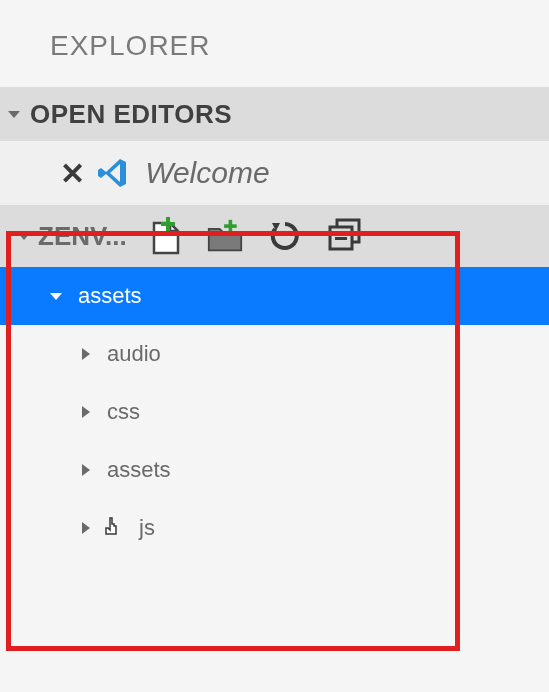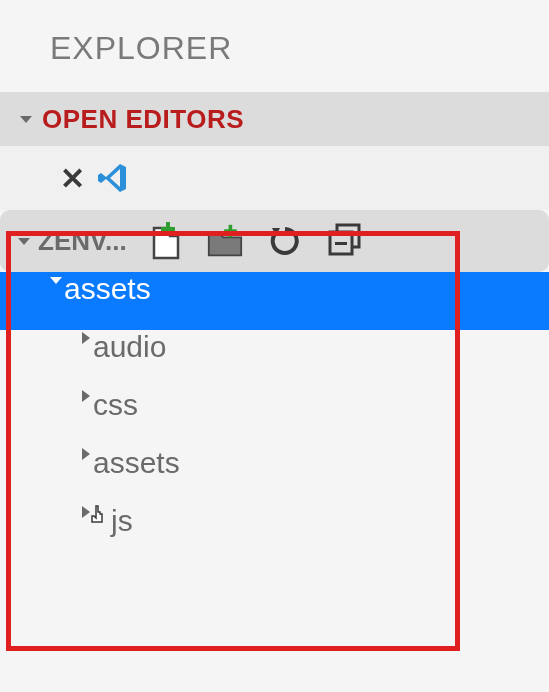--- a/index.html
+++ b/index.html
@@ -7,33 +7,33 @@
       width: 549px;
       height: 692px;
       background: #f5f5f5;
       font-family: "Segoe UI", Arial, sans-serif;
       color: #6a6a6a;
       position: relative;
       overflow: hidden;
     }
     .explorer-title {
       padding: 30px 0 25px 50px;
-      font-size: 32px;
+      font-size: 28px;
       letter-spacing: 1px;
       color: #7a7a7a;
     }
     .section-header {
       background: #dcdcdc;
       display: flex;
       align-items: center;
       height: 54px;
-      padding-left: 18px;
+      padding-left: 6px;
       font-weight: 700;
       font-size: 26px;
-      color: #b91c1c;
+      color: #404040;
       letter-spacing: 0.5px;
     }
     .section-header .chevron-down {
       margin-right: 8px;
     }
     .open-editors-body {
       background: #f0f0f0;
       padding: 14px 0 14px 60px;
       display: flex;
       align-items: center;
@@ -59,46 +59,46 @@
     }
     .project-header {
       background: #dcdcdc;
       display: flex;
       align-items: center;
       height: 62px;
       padding-left: 16px;
       font-weight: 700;
       font-size: 26px;
       color: #6a6a6a;
-      border-radius: 10px;
     }
     .project-header .chevron-down {
       margin-right: 6px;
     }
     .toolbar {
       display: flex;
       align-items: center;
       gap: 24px;
       margin-left: 20px;
     }
     .toolbar-icon {
       width: 36px;
       height: 36px;
       display: inline-flex;
       align-items: center;
       justify-content: center;
       position: relative;
     }
     .tree-item {
       display: flex;
-      align-items: flex-start;
+      align-items: center;
       height: 58px;
-      font-size: 30px;
+      font-size: 22px;
       color: #6a6a6a;
       padding-left: 48px;
+      gap: 14px;
     }
     .tree-item.selected {
       background: #0a7aff;
       color: #fff;
     }
     .tree-item.indent {
       padding-left: 79px;
     }
     .chevron-down svg, .chevron-right svg {
       display: block;
@@ -136,20 +136,21 @@
 </div>
 
 <div class="open-editors-body">
   <span class="close-x">✕</span>
   <span class="vscode-logo">
     <svg width="34" height="34" viewBox="0 0 34 34">
       <path d="M24 3 L30 6 L30 28 L24 31 L10 18 L5 22 L2 20 L2 14 L5 12 L10 16 Z" fill="#2b8fd9"></path>
       <path d="M24 8 L24 26 L14 17 Z" fill="#f0f0f0"></path>
     </svg>
   </span>
+  <span class="welcome-label">Welcome</span>
 </div>
 
 <div class="project-header">
   <span class="chevron-down">
     <svg width="16" height="16" viewBox="0 0 16 16">
         <path d="M2 5 L8 12 L14 5 Z" fill="#6a6a6a"></path>
       </svg>
   </span>
   <span>ZENV...</span>
   <div class="toolbar">

